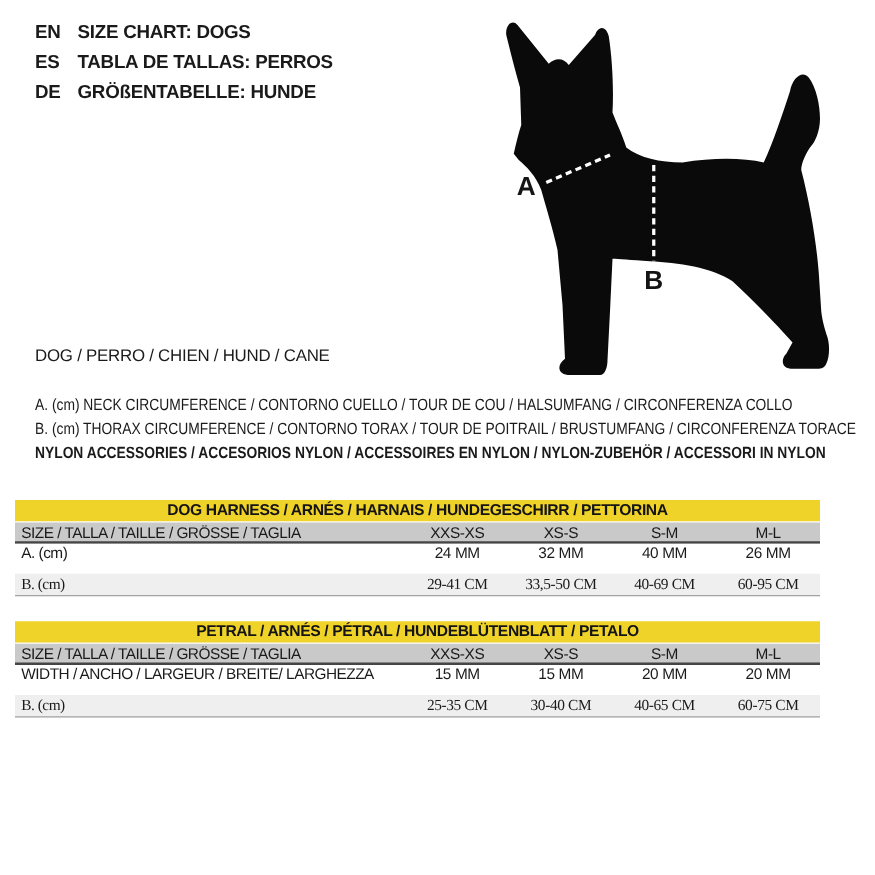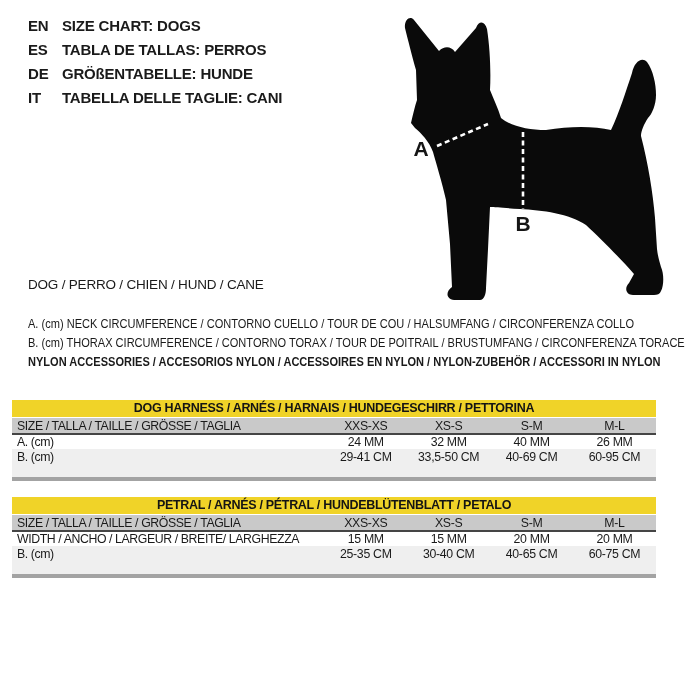--- a/index.html
+++ b/index.html
@@ -34,22 +34,22 @@
   .note-line{height:19px;line-height:19px;font-size:13px;white-space:nowrap;}
   .squish{display:inline-block;transform:scaleX(0.85);transform-origin:0 50%;white-space:nowrap;}
   .bold{font-weight:700;}
 
   
   .sizetable{left:12px;width:644px;font-size:12.3px;letter-spacing:-0.3px;}
   .t-title{height:17px;line-height:17px;background:var(--yellow);
     text-align:center;font-weight:700;font-size:12.5px;margin-bottom:1px;color:#141414;}
   .t-row{display:flex;}
   .t-row.gray{background:var(--rowgray);height:17px;line-height:17px;border-bottom:2px solid #454545;}
-  .t-row.white{background:#fff;height:14px;line-height:15px;}
-  .t-row.light{background:var(--rowlight);height:32px;line-height:16px;border-bottom:4px solid #a3a3a3;}
+  .t-row.white{background:#fff;height:24px;line-height:15px;}
+  .t-row.light{background:var(--rowlight);height:18px;line-height:16px;border-bottom:1px solid #a3a3a3;font-family:Liberation Serif, serif;}
   .c{display:block;white-space:nowrap;}
   .c.lbl{width:48.5%;padding-left:5px;text-align:left;letter-spacing:-0.4px;}
   .c.val{width:12.875%;text-align:center;}
   .t1{top:400px;}
   .t2{top:497px;}
 </style>
 </head>
 <body>
 
 <div class="page">
@@ -59,24 +59,20 @@
       <span class="lang-code">EN</span>
       <span class="lang-label">SIZE CHART: DOGS</span>
     </div>
     <div class="lang-row">
       <span class="lang-code">ES</span>
       <span class="lang-label">TABLA DE TALLAS: PERROS</span>
     </div>
     <div class="lang-row">
       <span class="lang-code">DE</span>
       <span class="lang-label">GRÖßENTABELLE: HUNDE</span>
-    </div>
-    <div class="lang-row">
-      <span class="lang-code">IT</span>
-      <span class="lang-label">TABELLA DELLE TAGLIE: CANI</span>
     </div>
   </div>
 
   <svg class="abs dog-svg" viewBox="0 0 300 300" xmlns="http://www.w3.org/2000/svg">
     <path fill="#0A0A0A" d="
       M 21 119
       C 23 110 25 102 27 96
       L 26 66
       C 22 52 18 36 15 24
       C 14 16 20 11 24 16

